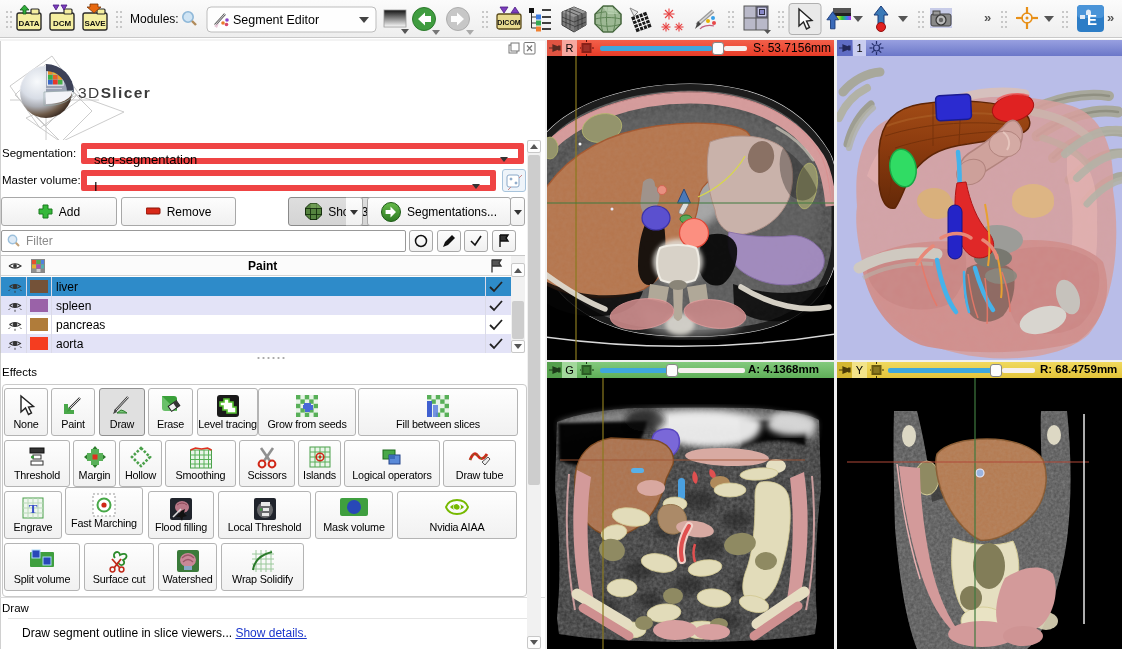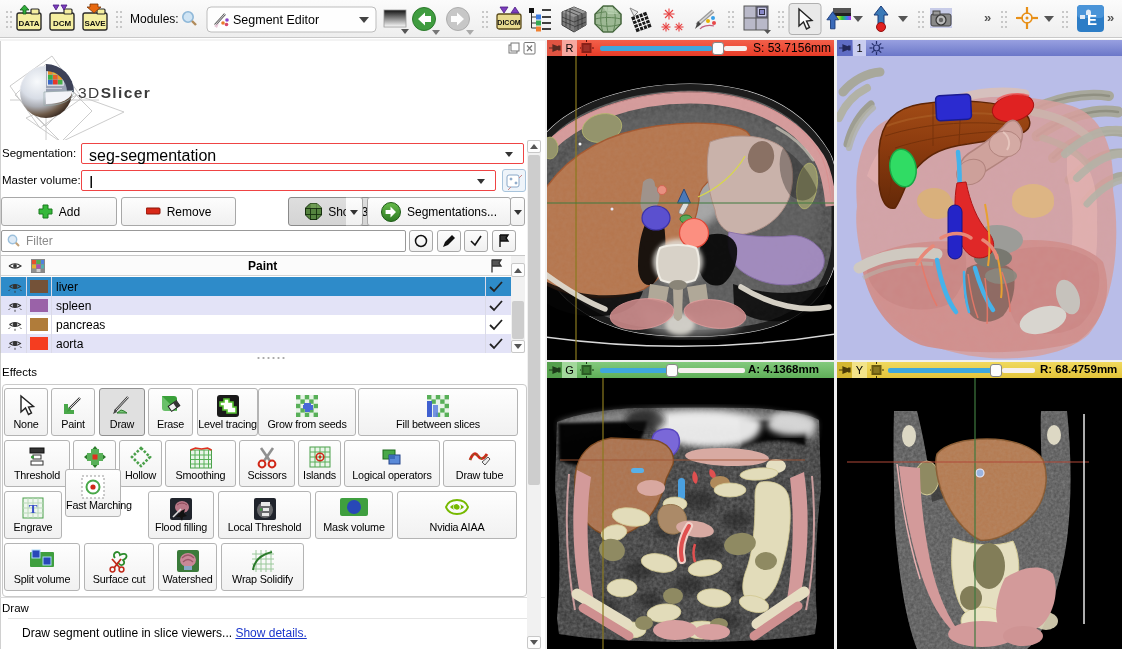--- a/index.html
+++ b/index.html
@@ -4,21 +4,21 @@
 <style>
 * { margin:0; padding:0; box-sizing:border-box; }
 html,body { width:1122px; height:649px; overflow:hidden; background:#fff; }
 body { font-family:"Liberation Sans", sans-serif; position:relative; }
 .abs { position:absolute; }
 #toolbar { left:0; top:0; width:1122px; height:38px; background:linear-gradient(#fbfbfb,#eeeeee); border-bottom:1px solid #c9c9c9; }
 #belt { left:0; top:39px; width:1122px; height:2px; background:#f3f3f3; }
 #panel { left:0; top:41px; width:545px; height:608px; background:#fff; border-left:1px solid #d0d0d0; }
 #vparea { left:545px; top:41px; width:577px; height:608px; background:#f0f0f0; }
 .lbl { font-size:11.5px; color:#000; white-space:nowrap; }
-.combo { position:absolute; background:#fff; border:1px solid #ef4444; border-radius:2px; font-size:16px; }
+.combo { position:absolute; background:#fff; border:6px solid #ef4444; border-radius:2px; font-size:13px; }
 .combo .tx { position:absolute; left:7px; top:3px; }
 .arr { position:absolute; width:0; height:0; border-left:4px solid transparent; border-right:4px solid transparent; border-top:5px solid #333; }
 .btn { position:absolute; background:linear-gradient(#fdfdfd,#f0f0f0); border:1px solid #a8a8a8; border-radius:3px; font-size:12px; display:flex; align-items:center; justify-content:center; gap:6px; }
 .btn.pressed { background:linear-gradient(#dedede,#d4d4d4); border-color:#8a8a8a;margin-left:48px; }
 .ebtn { position:absolute; background:linear-gradient(#fefefe,#f1f1f1); border:1px solid #b4b4b4; border-radius:3px; }
 .ebtn.pressed { background:#e0e0e0; border-color:#909090; }
 .ebtn .cap { position:absolute; bottom:5px; left:0; right:0; text-align:center; font-size:10.8px; color:#000; letter-spacing:-0.2px; white-space:nowrap; }
 .ebtn svg { position:absolute; top:5px; left:50%; transform:translateX(-50%); }
 .hdr { position:absolute; height:16px; font-size:11px; overflow:hidden; }
 .hdr .seg { position:absolute; top:0; bottom:0; }
@@ -707,21 +707,21 @@
         <line x1="1" y1="11" x2="21" y2="11"></line>
         <line x1="1" y1="16" x2="21" y2="16"></line>
         <line x1="6" y1="1" x2="6" y2="21"></line>
         <line x1="11" y1="1" x2="11" y2="21"></line>
         <line x1="16" y1="1" x2="16" y2="21"></line>
       </g>
       <text x="11" y="16" text-anchor="middle" font-size="13" font-weight="bold" fill="#3a50c8" font-family="Liberation Serif">T</text>
     </svg>
     <span class="cap">Engrave</span>
   </div>
-<div class="ebtn" style="left:65px;top:469px;width:56px;height:48px">
+<div class="ebtn" style="left:65px;top:487px;width:78px;height:48px">
     <svg width="24" height="24" viewBox="0 0 24 24">
       <rect x="1" y="1" width="22" height="22" fill="#fff" stroke="#999" stroke-dasharray="2 2"></rect>
       <circle cx="12" cy="12" r="6.5" fill="none" stroke="#48a848" stroke-width="2"></circle>
       <circle cx="12" cy="12" r="2.6" fill="#d02818"></circle>
     </svg>
     <span class="cap">Fast Marching</span>
   </div>
 <div class="ebtn" style="left:148px;top:491px;width:66px;height:48px">
     <svg width="24" height="24" viewBox="0 0 24 24">
       <rect x="1" y="1" width="22" height="22" rx="2" fill="#20242c"></rect>

